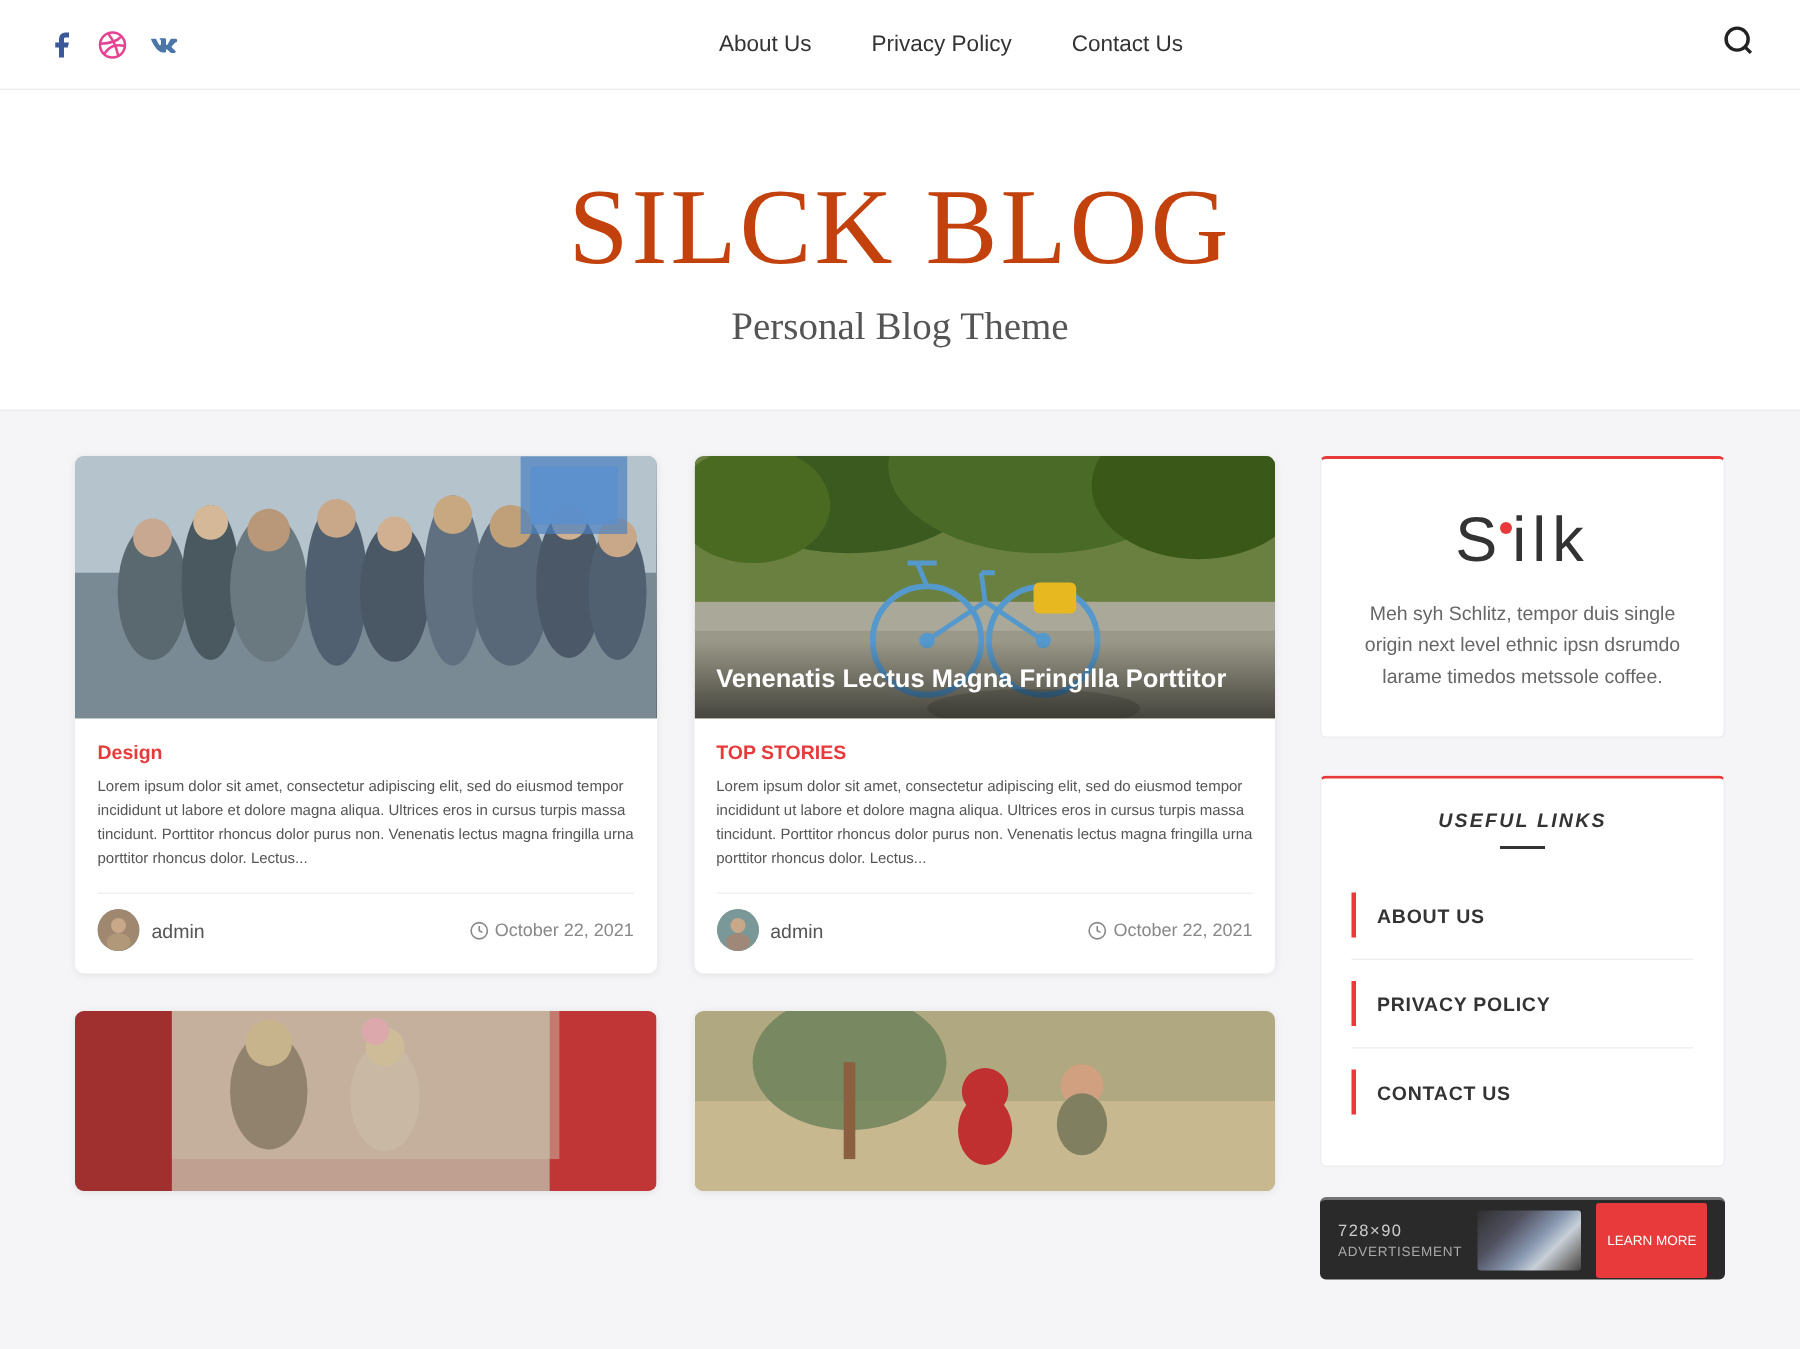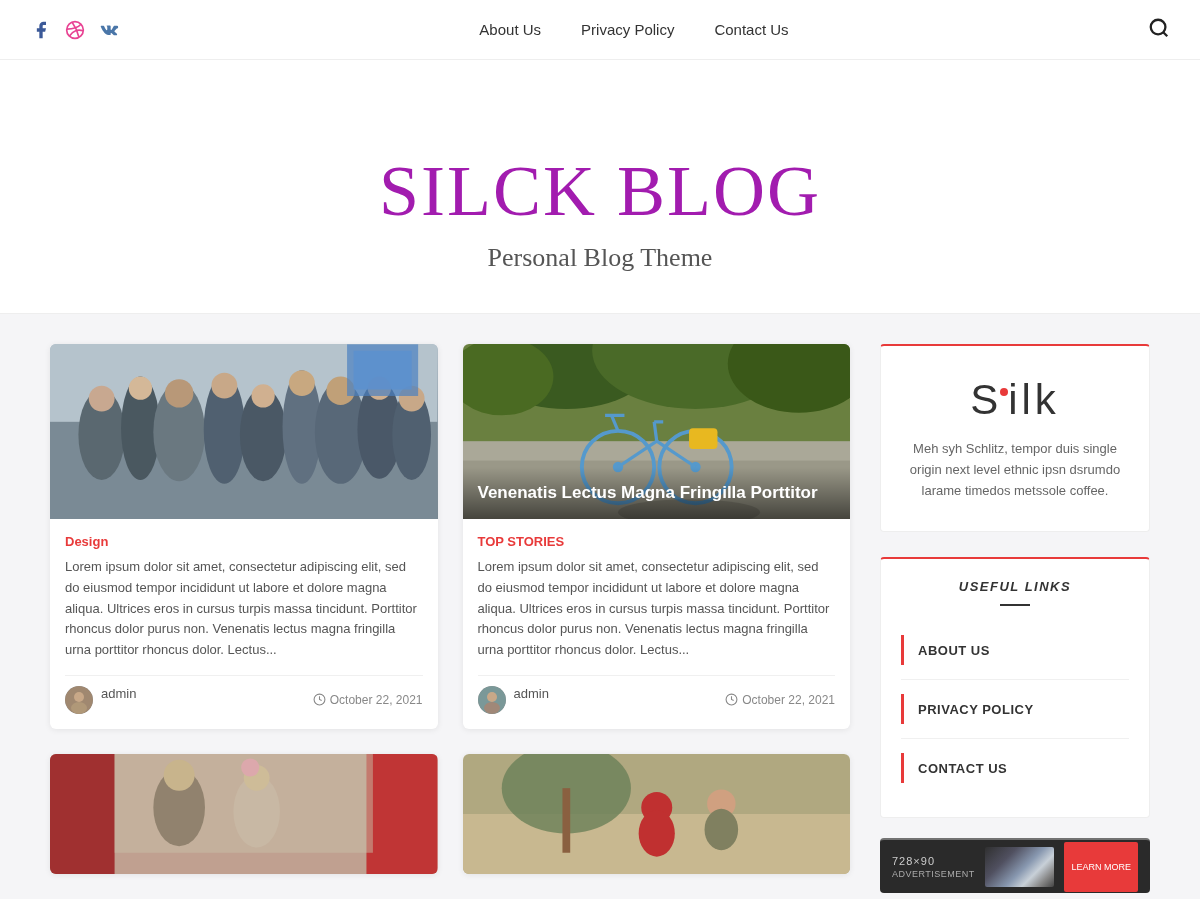--- a/index.html
+++ b/index.html
@@ -33,24 +33,23 @@
     .hero {
       background: #fff;
       text-align: center;
       padding: 50px 20px 40px;
       border-bottom: 1px solid #eee;
     }
     .hero-title {
       font-family: 'Brush Script MT', cursive, Georgia, serif;
       font-size: 72px;
       font-weight: 400;
-      color: #a21caf;
+      color: #c2410c;
       letter-spacing: 2px;
       margin-bottom: 10px;
-      margin-top: 40px;
     }
     .hero-subtitle {
       font-family: 'Brush Script MT', cursive, Georgia, serif;
       font-size: 26px;
       color: #555;
       font-weight: 400;
     }
 
     
     .main-content {
@@ -97,33 +96,33 @@
       color: #e83a3a;
       font-family: Arial, sans-serif;
       font-size: 13px;
       font-weight: bold;
       margin-bottom: 8px;
       cursor: pointer;
     }
     .post-category-red { color: #e83a3a; }
     .post-excerpt {
       font-family: Arial, sans-serif;
-      font-size: 13px;
+      font-size: 10px;
       color: #555;
       line-height: 1.6;
       margin-bottom: 14px;
     }
     .post-meta {
       display: flex;
       align-items: center;
       justify-content: space-between;
       border-top: 1px solid #f0f0f0;
       padding-top: 10px;
     }
-    .post-author { display: flex; gap: 8px; font-family: Arial, sans-serif; font-size: 13px; color: #555; }
+    .post-author { display: flex; align-items: center; gap: 8px; font-family: Arial, sans-serif; font-size: 13px; color: #555; }
     .author-avatar {
       width: 28px; height: 28px; border-radius: 50%;
       background: #999;
       overflow: hidden;
       display: flex; align-items: center; justify-content: center;
     }
     .post-date { font-family: Arial, sans-serif; font-size: 12px; color: #888; display: flex; align-items: center; gap: 4px; }
 
     
     .sidebar { width: 270px; flex-shrink: 0; }

